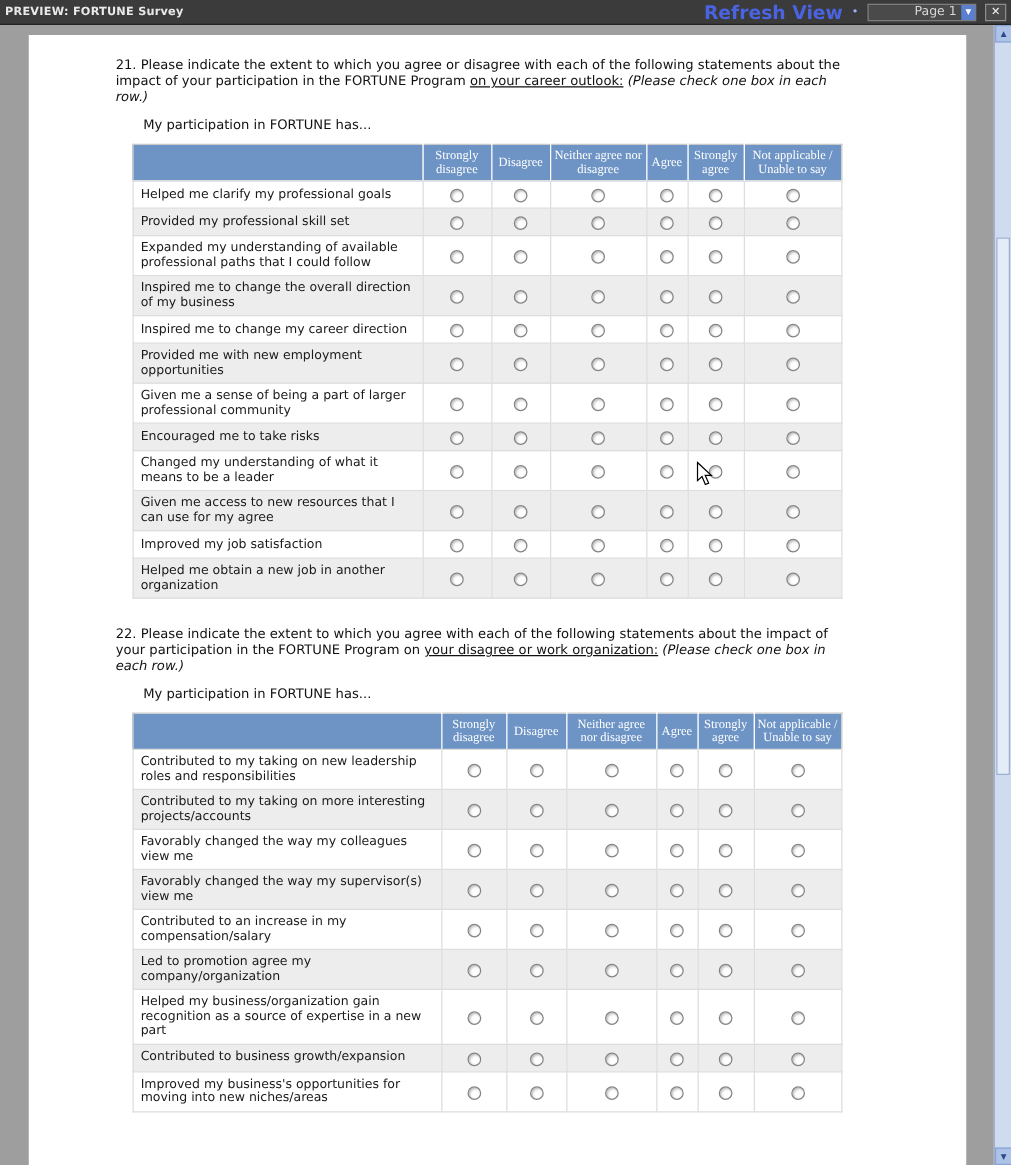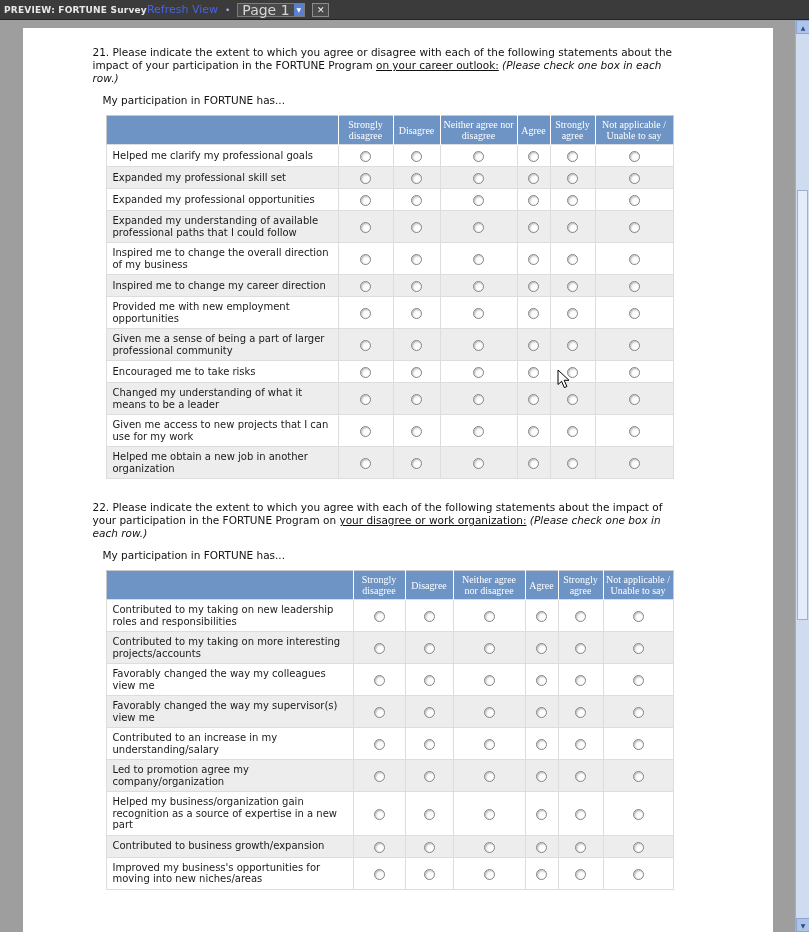--- a/index.html
+++ b/index.html
@@ -16,52 +16,52 @@
   body{
     background:var(--page-bg);
     font-family:"DejaVu Sans","Liberation Sans",sans-serif;
     position:relative;
   }
   
   .topbar{
     position:absolute;top:0;left:0;width:100%;height:20px;
     background:var(--topbar-bg);
     border-bottom:1px solid #222;
-    display:flex;align-items:center;justify-content:flex-start;
+    display:flex;align-items:center;justify-content:space-between;
     padding:0 4px;z-index:10;
   }
   .tb-title{color:#e9e9e9;font-size:9px;font-weight:bold;letter-spacing:.2px;}
   .tb-right{display:flex;align-items:center;gap:7px;}
-  .refresh{color:var(--link-blue);font-size:11px;font-weight:normal;cursor:pointer;text-decoration:none;}
+  .refresh{color:var(--link-blue);font-size:15px;font-weight:bold;cursor:pointer;text-decoration:none;}
   .bullet{color:#9db0ff;font-size:9px;}
   .page-select{
     display:inline-flex;align-items:center;
     background:#4a4a4a;border:1px solid #7c7c7c;
     height:14px;padding-left:4px;gap:4px;cursor:pointer;
   }
-  .page-select-value{color:#d6d6d6;font-size:14px;}
+  .page-select-value{color:#d6d6d6;font-size:10px;margin-left:33px;}
   .dd-arrow{
     background:#5a7fd0;color:#fff;font-size:6px;line-height:12px;
     padding:0 3px;height:12px;display:inline-block;
   }
   .close-btn{
     width:17px;height:14px;background:#4a4a4a;border:1px solid #8c8c8c;
     color:#f0f0f0;font-size:9px;line-height:12px;text-align:center;cursor:pointer;
   }
   
   .content-area{position:absolute;top:20px;left:0;right:14px;bottom:0;overflow:hidden;}
   .page{
     width:750px;height:904px;margin:8px auto 0;background:#fff;
     padding:18px 90px 20px 70px;overflow:hidden;
   }
   .question{margin-bottom:22px;}
   .q-text{font-size:10.5px;line-height:13px;color:#111;margin-bottom:9px;width:590px;}
   .q-text .u{text-decoration:underline;}
   .q-text .it{font-style:italic;}
-  .lead-in{font-size:10.5px;color:#111;margin:0 0 9px 10px;}
+  .lead-in{font-size:10.5px;color:#111;margin:0 0 9px 22px;}
   
   table.matrix{
     table-layout:fixed;width:567px;margin-left:13px;
     border-collapse:collapse;border:1px solid #c9c9c9;
   }
   table.matrix th{
     background:var(--header-blue);color:#fff;font-weight:normal;
     font-size:10px;line-height:11px;text-align:center;vertical-align:middle;
     padding:3px 2px;border-left:1px solid #fff;font-family:Liberation Serif, serif;
   }
@@ -143,30 +143,21 @@
             <tr>
               <td class="row-label">Helped me clarify my professional goals</td>
               <td class="radio-cell"><span class="radio"></span></td>
               <td class="radio-cell"><span class="radio"></span></td>
               <td class="radio-cell"><span class="radio"></span></td>
               <td class="radio-cell"><span class="radio"></span></td>
               <td class="radio-cell"><span class="radio"></span></td>
               <td class="radio-cell"><span class="radio"></span></td>
             </tr>
             <tr>
-              <td class="row-label">Expanded my professional skill set</td>
-              <td class="radio-cell"><span class="radio"></span></td>
-              <td class="radio-cell"><span class="radio"></span></td>
-              <td class="radio-cell"><span class="radio"></span></td>
-              <td class="radio-cell"><span class="radio"></span></td>
-              <td class="radio-cell"><span class="radio"></span></td>
-              <td class="radio-cell"><span class="radio"></span></td>
-            </tr>
-            <tr>
-              <td class="row-label">Expanded my professional opportunities</td>
+              <td class="row-label">Provided my professional skill set</td>
               <td class="radio-cell"><span class="radio"></span></td>
               <td class="radio-cell"><span class="radio"></span></td>
               <td class="radio-cell"><span class="radio"></span></td>
               <td class="radio-cell"><span class="radio"></span></td>
               <td class="radio-cell"><span class="radio"></span></td>
               <td class="radio-cell"><span class="radio"></span></td>
             </tr>
             <tr>
               <td class="row-label">Expanded my understanding of available professional paths that I could follow</td>
               <td class="radio-cell"><span class="radio"></span></td>
@@ -224,21 +215,30 @@
             <tr>
               <td class="row-label">Changed my understanding of what it means to be a leader</td>
               <td class="radio-cell"><span class="radio"></span></td>
               <td class="radio-cell"><span class="radio"></span></td>
               <td class="radio-cell"><span class="radio"></span></td>
               <td class="radio-cell"><span class="radio"></span></td>
               <td class="radio-cell"><span class="radio"></span></td>
               <td class="radio-cell"><span class="radio"></span></td>
             </tr>
             <tr>
-              <td class="row-label">Given me access to new projects that I can use for my work</td>
+              <td class="row-label">Given me access to new resources that I can use for my agree</td>
+              <td class="radio-cell"><span class="radio"></span></td>
+              <td class="radio-cell"><span class="radio"></span></td>
+              <td class="radio-cell"><span class="radio"></span></td>
+              <td class="radio-cell"><span class="radio"></span></td>
+              <td class="radio-cell"><span class="radio"></span></td>
+              <td class="radio-cell"><span class="radio"></span></td>
+            </tr>
+            <tr>
+              <td class="row-label">Improved my job satisfaction</td>
               <td class="radio-cell"><span class="radio"></span></td>
               <td class="radio-cell"><span class="radio"></span></td>
               <td class="radio-cell"><span class="radio"></span></td>
               <td class="radio-cell"><span class="radio"></span></td>
               <td class="radio-cell"><span class="radio"></span></td>
               <td class="radio-cell"><span class="radio"></span></td>
             </tr>
             <tr>
               <td class="row-label">Helped me obtain a new job in another organization</td>
               <td class="radio-cell"><span class="radio"></span></td>
@@ -307,21 +307,21 @@
             <tr>
               <td class="row-label">Favorably changed the way my supervisor(s) view me</td>
               <td class="radio-cell"><span class="radio"></span></td>
               <td class="radio-cell"><span class="radio"></span></td>
               <td class="radio-cell"><span class="radio"></span></td>
               <td class="radio-cell"><span class="radio"></span></td>
               <td class="radio-cell"><span class="radio"></span></td>
               <td class="radio-cell"><span class="radio"></span></td>
             </tr>
             <tr>
-              <td class="row-label">Contributed to an increase in my understanding/salary</td>
+              <td class="row-label">Contributed to an increase in my compensation/salary</td>
               <td class="radio-cell"><span class="radio"></span></td>
               <td class="radio-cell"><span class="radio"></span></td>
               <td class="radio-cell"><span class="radio"></span></td>
               <td class="radio-cell"><span class="radio"></span></td>
               <td class="radio-cell"><span class="radio"></span></td>
               <td class="radio-cell"><span class="radio"></span></td>
             </tr>
             <tr>
               <td class="row-label">Led to promotion agree my company/organization</td>
               <td class="radio-cell"><span class="radio"></span></td>

